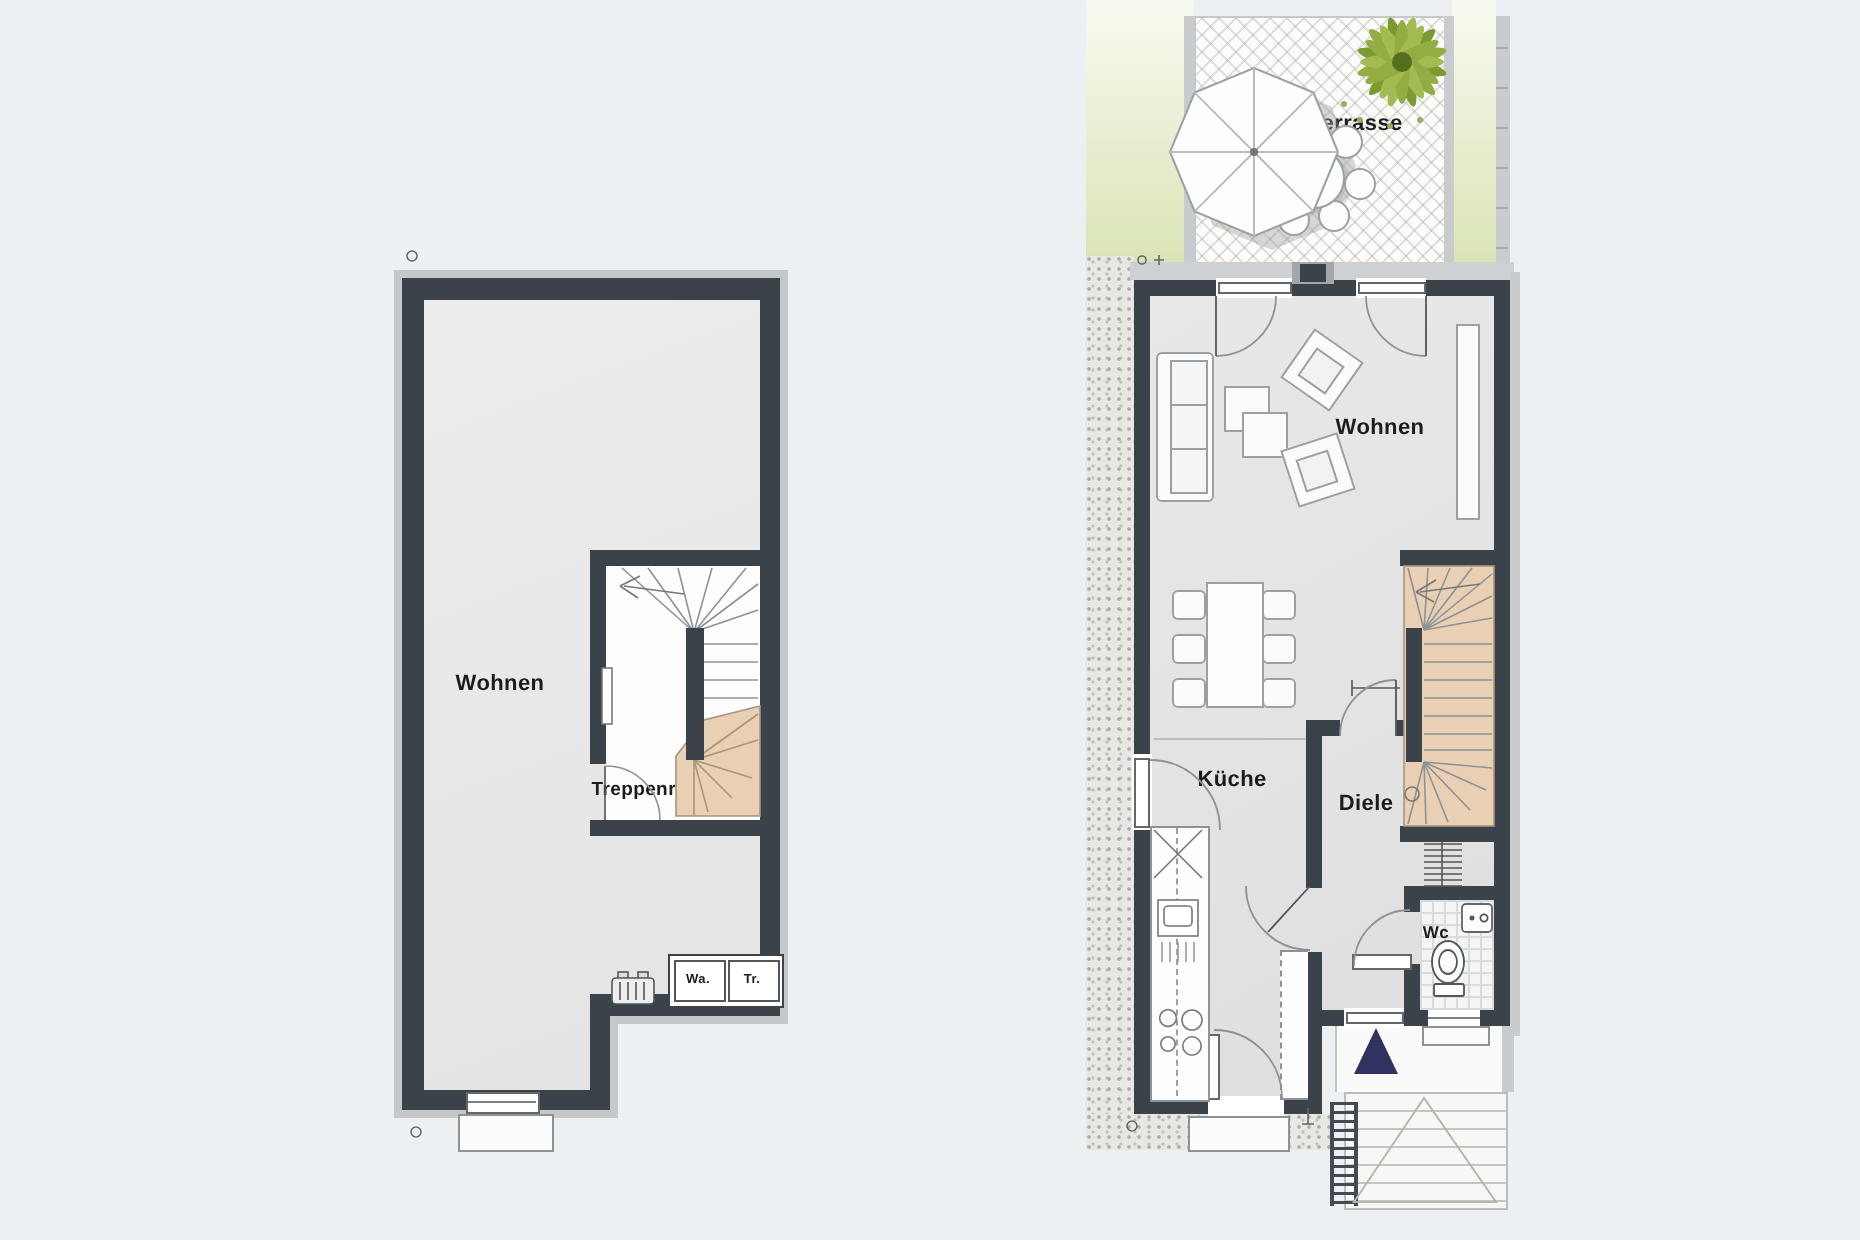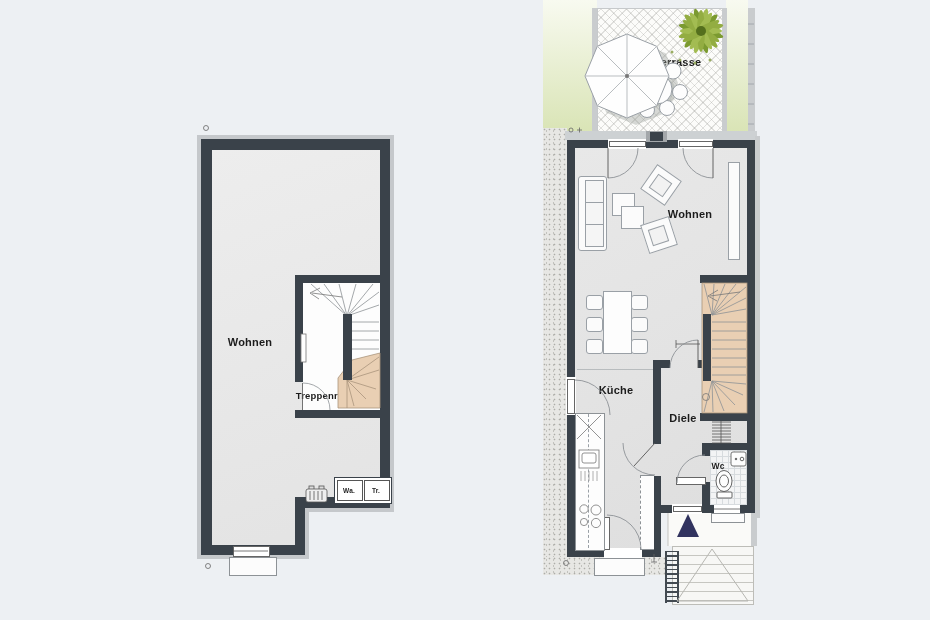--- a/index.html
+++ b/index.html
@@ -123,21 +123,21 @@
   <div class="abs furn" style="left:586px;top:295px;width:15px;height:13px;border-radius:3px;"></div>
   <div class="abs furn" style="left:586px;top:317px;width:15px;height:13px;border-radius:3px;"></div>
   <div class="abs furn" style="left:586px;top:339px;width:15px;height:13px;border-radius:3px;"></div>
   <div class="abs furn" style="left:631px;top:295px;width:15px;height:13px;border-radius:3px;"></div>
   <div class="abs furn" style="left:631px;top:317px;width:15px;height:13px;border-radius:3px;"></div>
   <div class="abs furn" style="left:631px;top:339px;width:15px;height:13px;border-radius:3px;"></div>
 
   <div class="lbl" style="left:678px;top:62px;">Terrasse</div>
   <div class="lbl" style="left:690px;top:214px;">Wohnen</div>
   <div class="lbl" style="left:616px;top:390px;">Küche</div>
-  <div class="lbl" style="left:683px;top:418px;text-align:right;">Diele</div>
+  <div class="lbl" style="left:683px;top:402px;text-align:right;">Diele</div>
   <div class="lbl" style="left:718px;top:466px;font-size:8.5px;">Wc</div>
 
   <svg width="930" height="620" viewBox="0 0 930 620" fill="none">
 
     <g stroke="#8d9296" stroke-width="0.8">
       <polygon points="338,378 352,360 380,353 380,408 338,408" fill="#e9cfb3" stroke="#a9947c"></polygon>
       <path d="M347,316 L311,284 M347,316 L324,284 M347,316 L339,284 M347,316 L356,284 M347,316 L373,284 M347,316 L379,292 M347,316 L379,305"></path>
       <path d="M352,322 L379,322 M352,331 L379,331 M352,340 L379,340 M352,349 L379,349"></path>
       <g stroke="#a9947c">
           <path d="M347,380 L379,357 M347,380 L379,370 M347,380 L376,389 M347,380 L366,399 M347,380 L354,406 M347,380 L347,408"></path>

